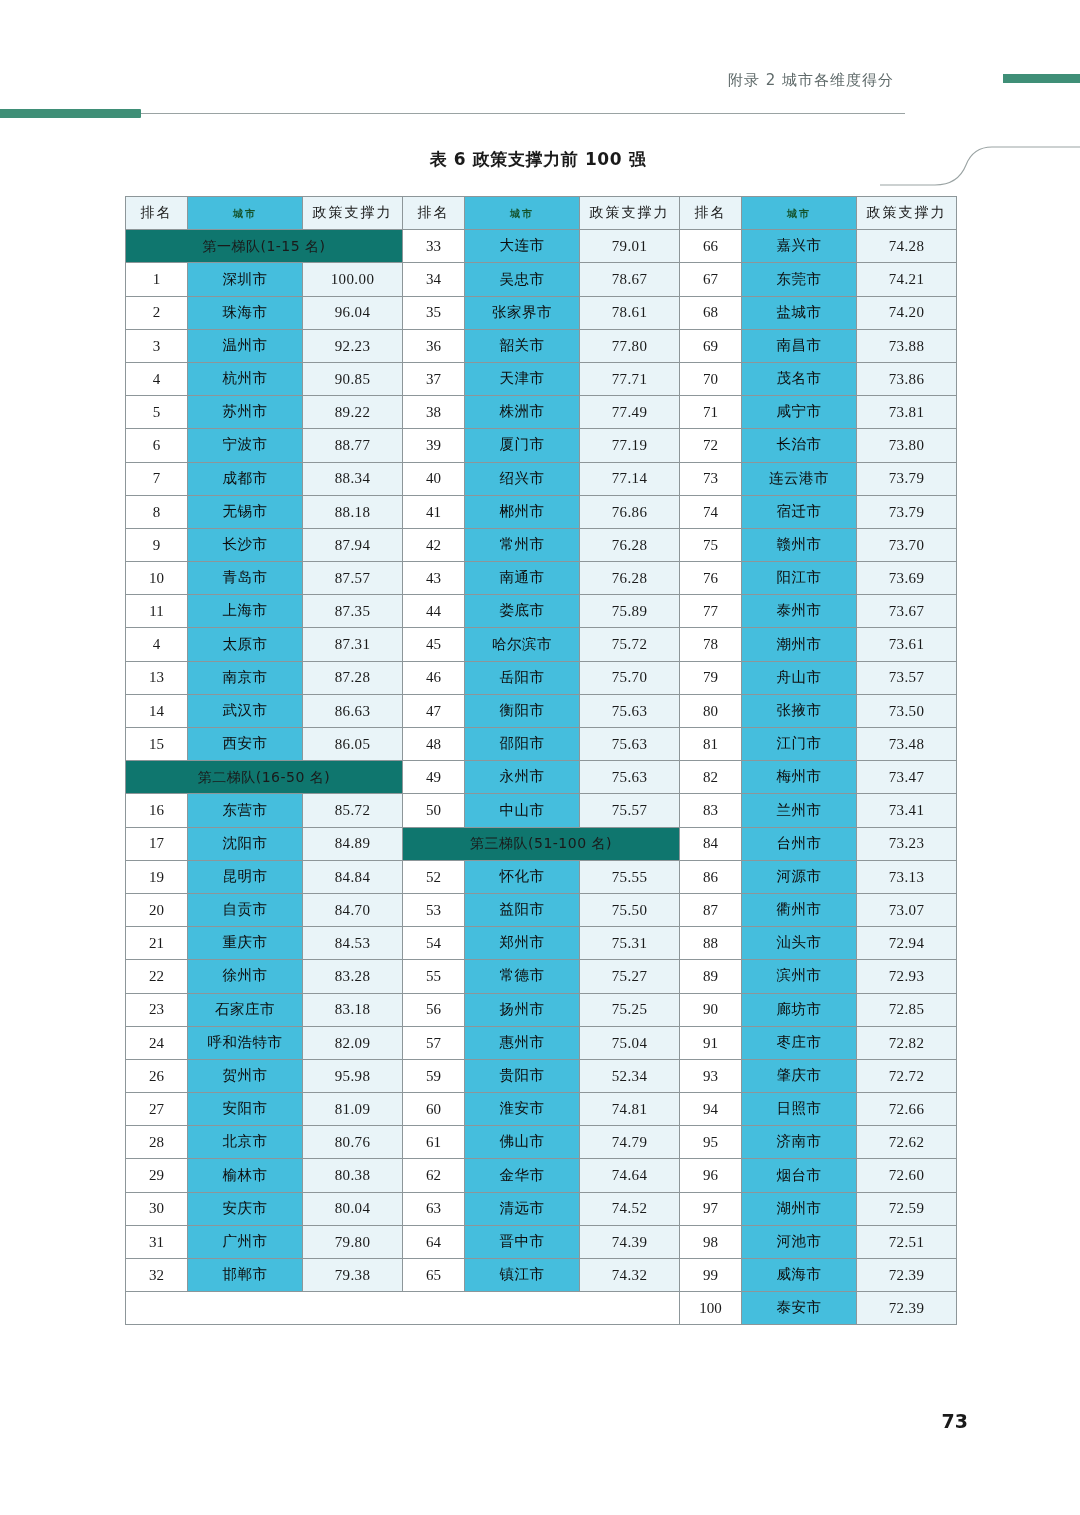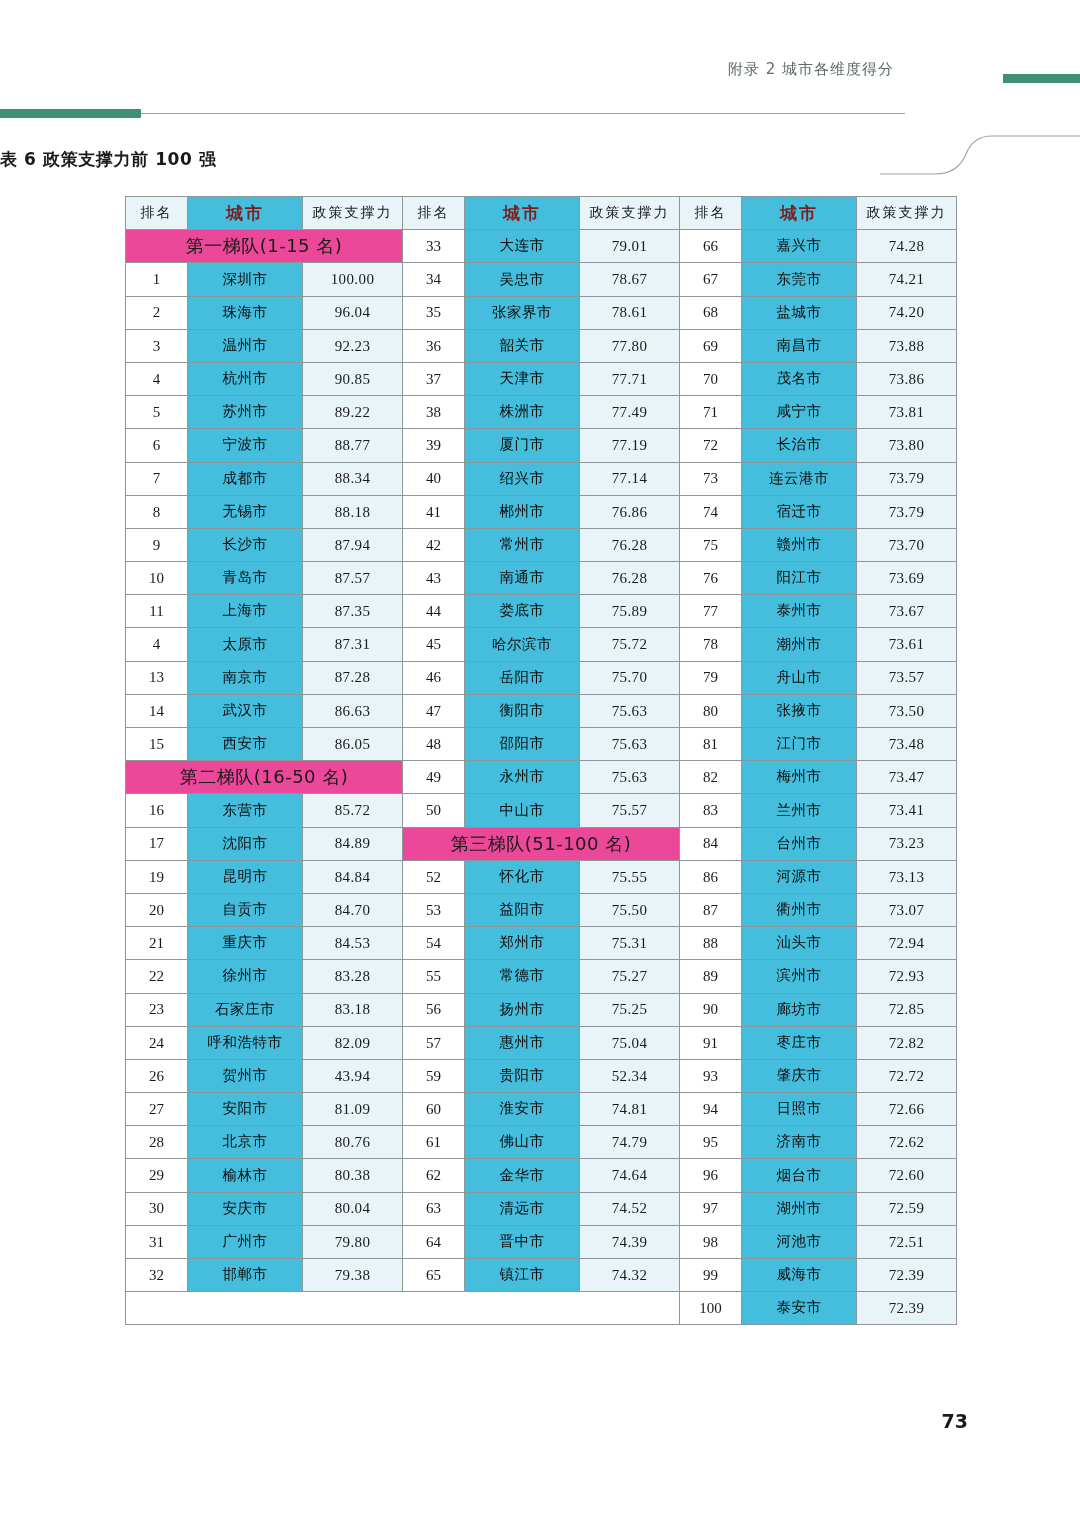--- a/index.html
+++ b/index.html
@@ -7,21 +7,21 @@
     width:1080px;height:1515px;
     background:#ffffff;
     font-family:"Liberation Serif","DejaVu Serif",serif;
     color:#1a1a1a;
     position:relative;
     overflow:hidden;
   }
 
   
   .page-header{
-    position:absolute; left:0; top:60px; width:1080px; height:54px;
+    position:absolute; left:0; top:71px; width:1080px; height:54px;
   }
   .hdr-text{
     position:absolute; right:186px; top:0px;
     font-size:15px; letter-spacing:1px; color:#5f6a6a;
     font-family:"DejaVu Sans","Liberation Sans",sans-serif;
     white-space:nowrap;
   }
   .hdr-rule{
     position:absolute; left:0; top:113px; width:1080px; height:1px;
     background:#9aa3a3;
@@ -38,23 +38,24 @@
     position:absolute; left:880px; top:70px; width:200px; height:52px;
   }
   .hdr-mask{
     position:absolute; left:905px; top:100px; width:175px; height:22px;
     background:#ffffff;
   }
 
   
   .caption{
     position:absolute; left:0; top:148px; width:980px;
-    text-align:left; font-size:17px; font-weight:bold;
+    text-align:center; font-size:17px; font-weight:bold;
     letter-spacing:.6px;
     font-family:"DejaVu Sans","Liberation Sans",sans-serif;
+    padding-left:48px;
   }
 
   
   .table-wrap{
     position:absolute; left:125px; top:196px; width:831px;
   }
   table.rank{
     border-collapse:collapse;
     table-layout:fixed;
     width:831px;
@@ -72,27 +73,27 @@
   }
   
   col.c-rank{width:62px;}
   col.c-city{width:115px;}
   col.c-score{width:100px;}
 
   
   .h-rank,.h-score{background:#e9f4f8;font-weight:normal;letter-spacing:2px;
       font-family:"DejaVu Sans","Liberation Sans",sans-serif;font-size:14px;}
   .h-city{background:#45bedd;font-weight:bold;letter-spacing:2px;
-      font-family:"DejaVu Sans","Liberation Sans",sans-serif;font-size:17px;color:#7f1d1d;}
+      font-family:"DejaVu Sans","Liberation Sans",sans-serif;font-size:10px;color:#14532d;}
   .c-rk{background:#ffffff;font-family:"Liberation Serif","DejaVu Serif",serif;font-size:15px;}
   .c-ct{background:#45bedd;font-family:"DejaVu Sans","Liberation Sans",sans-serif;
       font-size:14.5px;color:#0d0d0d;letter-spacing:.5px;}
   .c-sc{background:#e9f4f8;font-family:"Liberation Serif","DejaVu Serif",serif;font-size:15px;letter-spacing:.4px;}
-  .tier{background:#ec4899;font-family:"DejaVu Sans","Liberation Sans",sans-serif;
-      font-size:18px;letter-spacing:.5px;}
+  .tier{background:#0f766e;font-family:"DejaVu Sans","Liberation Sans",sans-serif;
+      font-size:14px;letter-spacing:.5px;}
   .blank{background:#ffffff;}
 
   
   .page-no{
     position:absolute; right:112px; top:1410px;
     font-size:19px; font-weight:bold;
     font-family:"DejaVu Sans","Liberation Sans",sans-serif;
   }
 </style>
 </head>
@@ -403,21 +404,21 @@
           <td class="c-rk">57</td>
           <td class="c-ct">惠州市</td>
           <td class="c-sc">75.04</td>
           <td class="c-rk">91</td>
           <td class="c-ct">枣庄市</td>
           <td class="c-sc">72.82</td>
         </tr>
         <tr>
           <td class="c-rk">26</td>
           <td class="c-ct">贺州市</td>
-          <td class="c-sc">43.94</td>
+          <td class="c-sc">95.98</td>
           <td class="c-rk">59</td>
           <td class="c-ct">贵阳市</td>
           <td class="c-sc">52.34</td>
           <td class="c-rk">93</td>
           <td class="c-ct">肇庆市</td>
           <td class="c-sc">72.72</td>
         </tr>
         <tr>
           <td class="c-rk">27</td>
           <td class="c-ct">安阳市</td>

